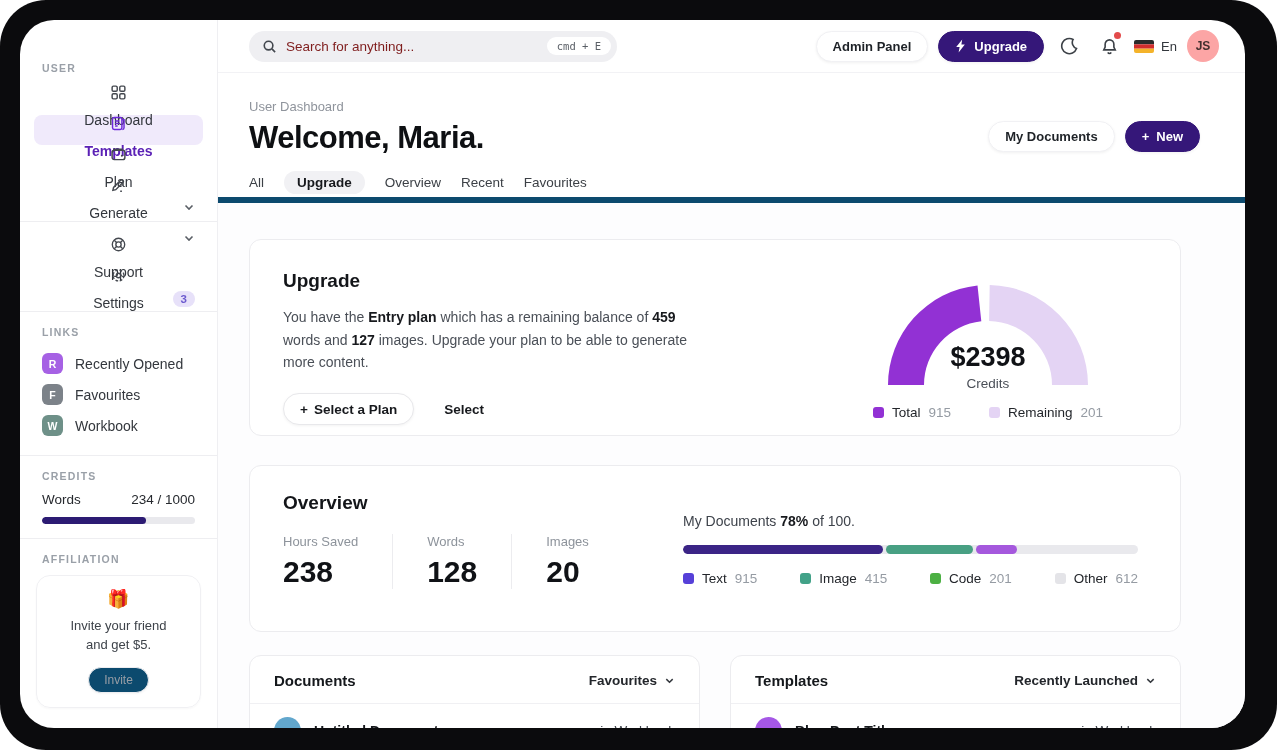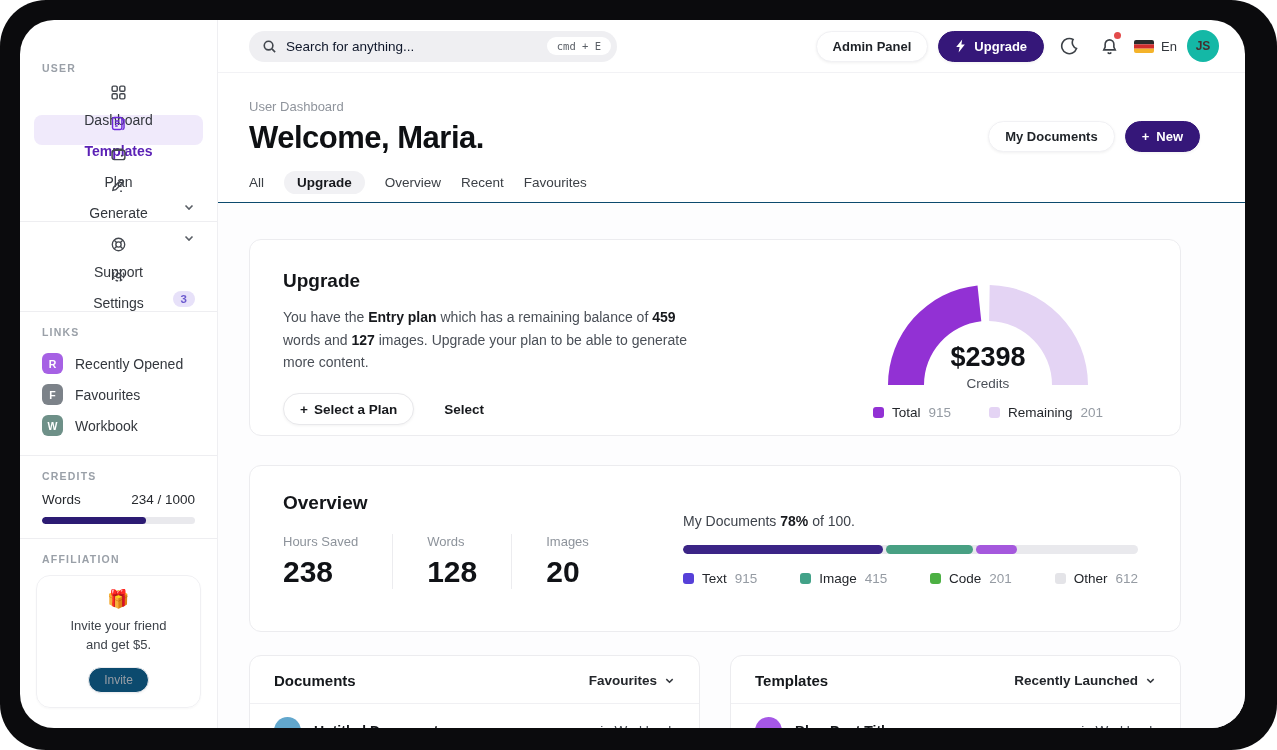--- a/index.html
+++ b/index.html
@@ -42,40 +42,40 @@
                padding:5px 15px; font-size:12px; color:#979da5; background:#0c4a6e; cursor:pointer;
                box-shadow:0 1px 2px rgba(16,18,22,.04); }
 
   
   .main { flex:1; display:flex; flex-direction:column; min-width:0; }
 
   .topbar { height:53px; flex:0 0 53px; display:flex; align-items:center;
             padding:0 26px 0 31px; border-bottom:1px solid #f2f2f5; }
   .search { width:368px; height:31px; background:#efeff2; border-radius:16px; display:flex;
             align-items:center; padding:0 6px 0 13px; gap:9px; cursor:text; }
-  .search .ph { font-size:13.5px; color:#0f172a; flex:1; }
+  .search .ph { font-size:13.5px; color:#7f1d1d; flex:1; }
   .kbd { background:#fff; border-radius:12px; padding:3px 10px; font-family:"DejaVu Sans Mono", monospace;
          font-size:10.5px; color:#5a5f66; }
   .top-right { margin-left:auto; display:flex; align-items:center; gap:10px; }
   .pill { height:31px; display:inline-flex; align-items:center; gap:7px; padding:0 16px;
           background:#fff; border:1px solid #f1f1f4; border-radius:16px; font-size:13px;
           font-weight:600; color:#1e2227; cursor:pointer; box-shadow:0 1px 3px rgba(16,18,22,.06); }
   .pill-dark { background:#351779; border-color:#351779; color:#fff; }
   .iconbtn { width:30px; height:30px; display:flex; align-items:center; justify-content:center;
              color:#3c4147; cursor:pointer; position:relative; }
   .dot { position:absolute; top:1px; right:3px; width:7px; height:7px; border-radius:50%;
          background:#e34b4b; }
   .lang { display:flex; align-items:center; gap:7px; cursor:pointer; }
   .flag { width:20px; height:13px; border-radius:2px; overflow:hidden; display:block; }
   .lang-code { font-size:13px; color:#33373d; }
-  .avatar { width:32px; height:32px; border-radius:50%; background:#14b8a6; color:#44302f;
+  .avatar { width:32px; height:32px; border-radius:50%; background:#fca5a5; color:#44302f;
             font-size:12px; font-weight:700; display:flex; align-items:center; justify-content:center;
             cursor:pointer; }
 
-  .pagehead { padding:26px 48px 0 31px; border-bottom:1px solid #0c4a6e; flex:0 0 130px; position:relative; }
+  .pagehead { padding:26px 48px 0 31px; border-bottom:6px solid #0c4a6e; flex:0 0 130px; position:relative; }
   .breadcrumb { font-size:13px; color:#8f949c; }
   .welcome { font-size:31px; font-weight:800; color:#0e1013; letter-spacing:-.5px; margin-top:6px; }
   .head-actions { position:absolute; right:45px; top:48px; display:flex; gap:10px; }
   .tabs { display:flex; align-items:flex-start; gap:20px; margin-top:15px; }
   .tab { font-size:13.5px; color:#3c4046; cursor:pointer; padding:4px 0; }
   .tab.active { background:#f1f1f4; border-radius:14px; padding:4px 13px; font-weight:700; color:#17191d; }
 
   .content { flex:1; background:#fdfdfe; padding:36px 64px 0 31px; overflow:hidden; }
   .card { background:#fff; border:1px solid #ececef; border-radius:12px; }
 

